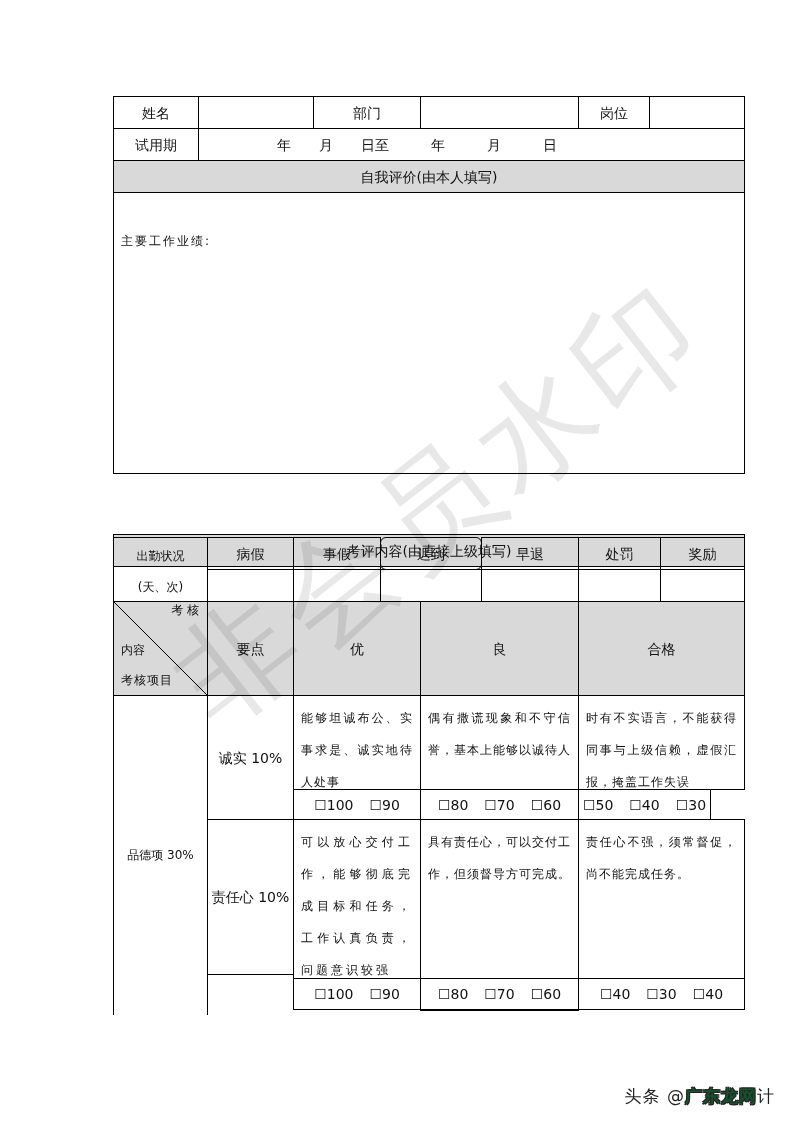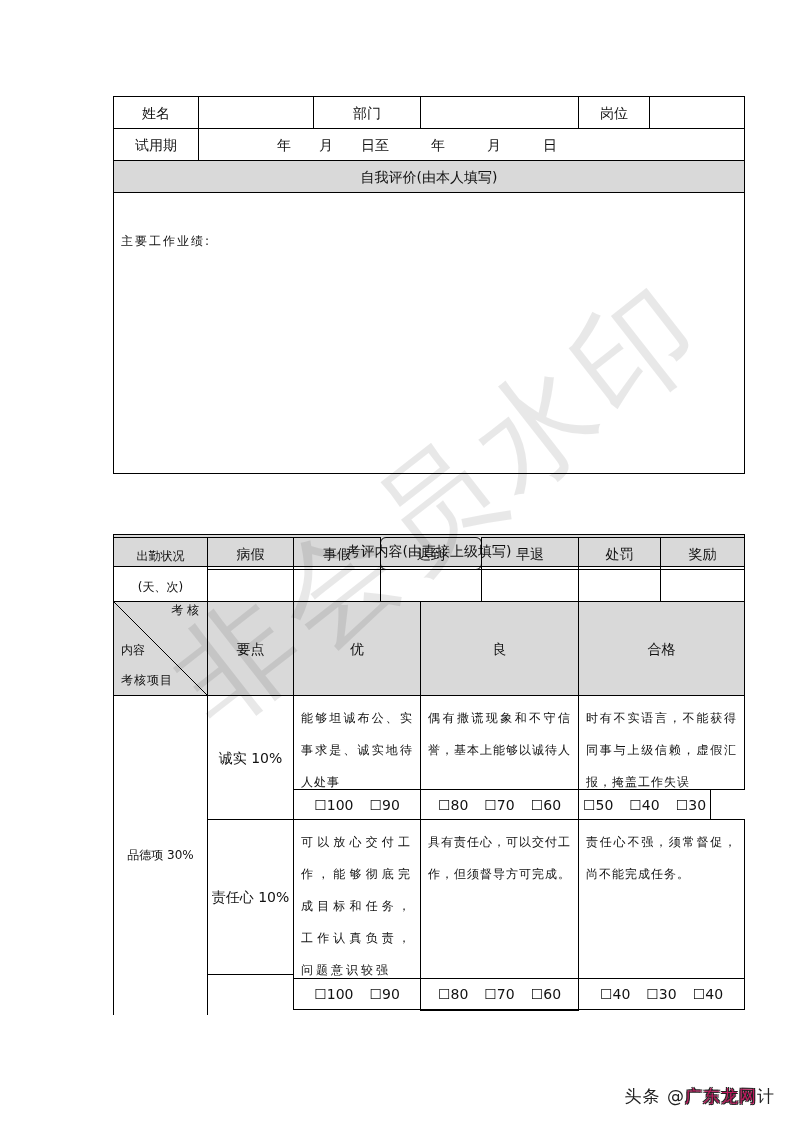--- a/index.html
+++ b/index.html
@@ -28,21 +28,21 @@
     position:absolute; box-sizing:border-box; border:1px solid #000;
     padding:6px 7px 0 7px; font-size:12px; line-height:32px;
     text-align:justify; letter-spacing:1px;
   }
   .opts span { margin:0 8px; }
   .footer {
     position:absolute; right:18px; bottom:14px; font-size:17px; color:#222;
     letter-spacing:1px;
   }
   .footer b {
-    color:#be185d; font-weight:normal;
+    color:#14532d; font-weight:bold;
     text-shadow: -1px -1px 0 #222, 1px -1px 0 #222, -1px 1px 0 #222, 1px 1px 0 #222;
   }
 </style>
 </head>
 <body>
 
 <div>
   <div class="cell" style="left:113px;top:96px;width:86px;height:33px;">姓名</div>
   <div class="cell" style="left:198px;top:96px;width:116px;height:33px;"></div>
   <div class="cell" style="left:313px;top:96px;width:108px;height:33px;">部门</div>

